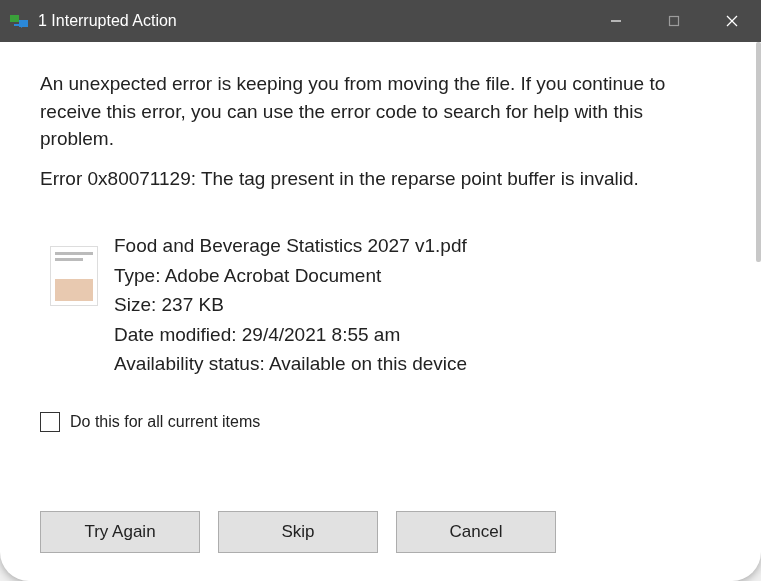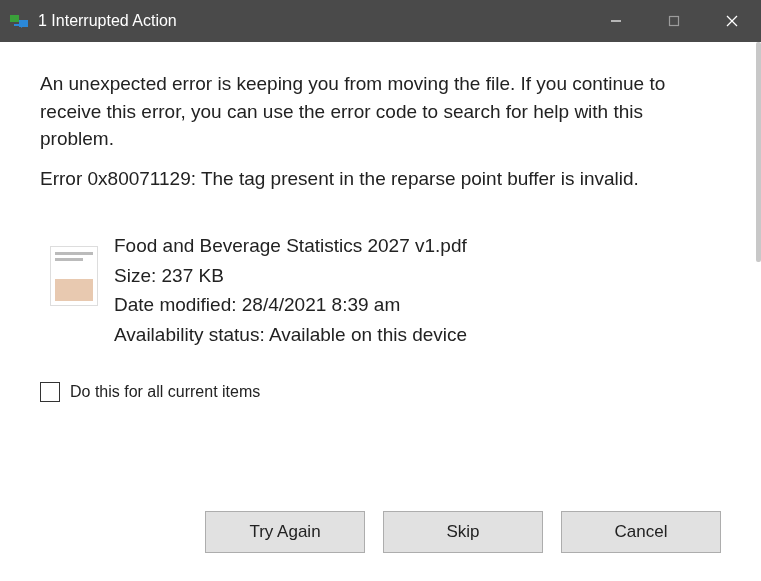--- a/index.html
+++ b/index.html
@@ -10,20 +10,21 @@
       height: 581px;
       overflow: hidden;
     }
     .window {
       width: 761px;
       height: 581px;
       background: #ffffff;
       display: flex;
       flex-direction: column;
       box-shadow: 0 2px 8px rgba(0,0,0,0.3);
+      border-radius: 29px;
     }
     .titlebar {
       height: 42px;
       background: #4a4a4a;
       color: #ffffff;
       display: flex;
       align-items: center;
       padding-left: 10px;
       font-size: 16px;
     }
@@ -90,21 +91,21 @@
     }
     .chk {
       width: 20px;
       height: 20px;
       border: 1.5px solid #333;
       margin-right: 10px;
       background: #fff;
     }
     .button-row {
       display: flex;
-      justify-content: flex-end;
+      justify-content: flex-start;
       gap: 18px;
       padding: 0 40px 28px 40px;
     }
     .btn {
       min-width: 160px;
       height: 42px;
       background: #e1e1e1;
       border: 1px solid #adadad;
       display: flex;
       align-items: center;
@@ -162,22 +163,23 @@
     <p class="error-code">Error 0x80071129: The tag present in the reparse point buffer is invalid.</p>
 
     <div class="fileinfo">
       <div class="file-thumb">
         <div class="bar b1"></div>
         <div class="bar b2"></div>
         <div class="block"></div>
       </div>
       <div class="file-details">
         <div>Food and Beverage Statistics 2027 v1.pdf</div>
+        <div>Type: Adobe Acrobat Document</div>
         <div>Size: 237 KB</div>
-        <div>Date modified: 28/4/2021 8:39 am</div>
+        <div>Date modified: 29/4/2021 8:55 am</div>
         <div>Availability status: Available on this device</div>
       </div>
     </div>
 
     <div class="checkbox-row">
       <span class="chk"></span>
       <span>Do this for all current items</span>
     </div>
   </div>
 

